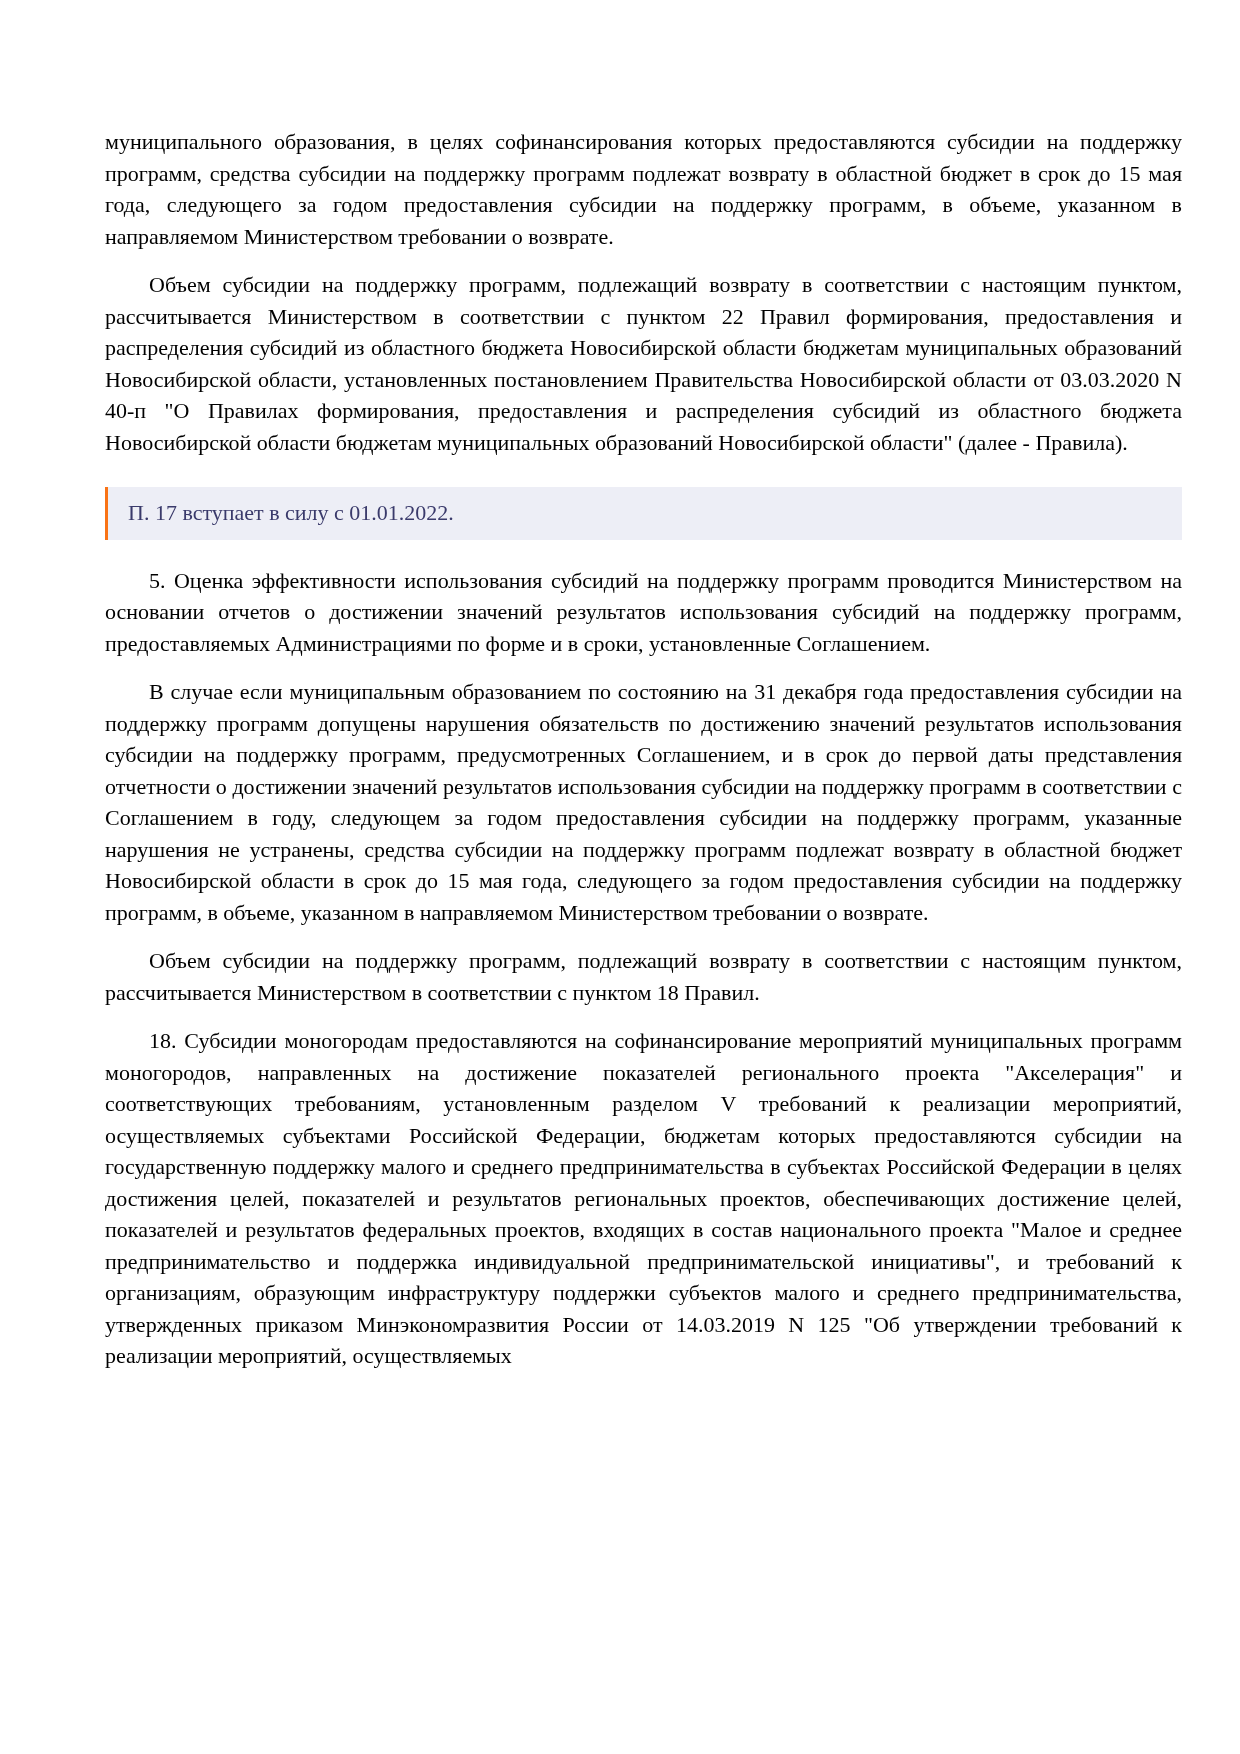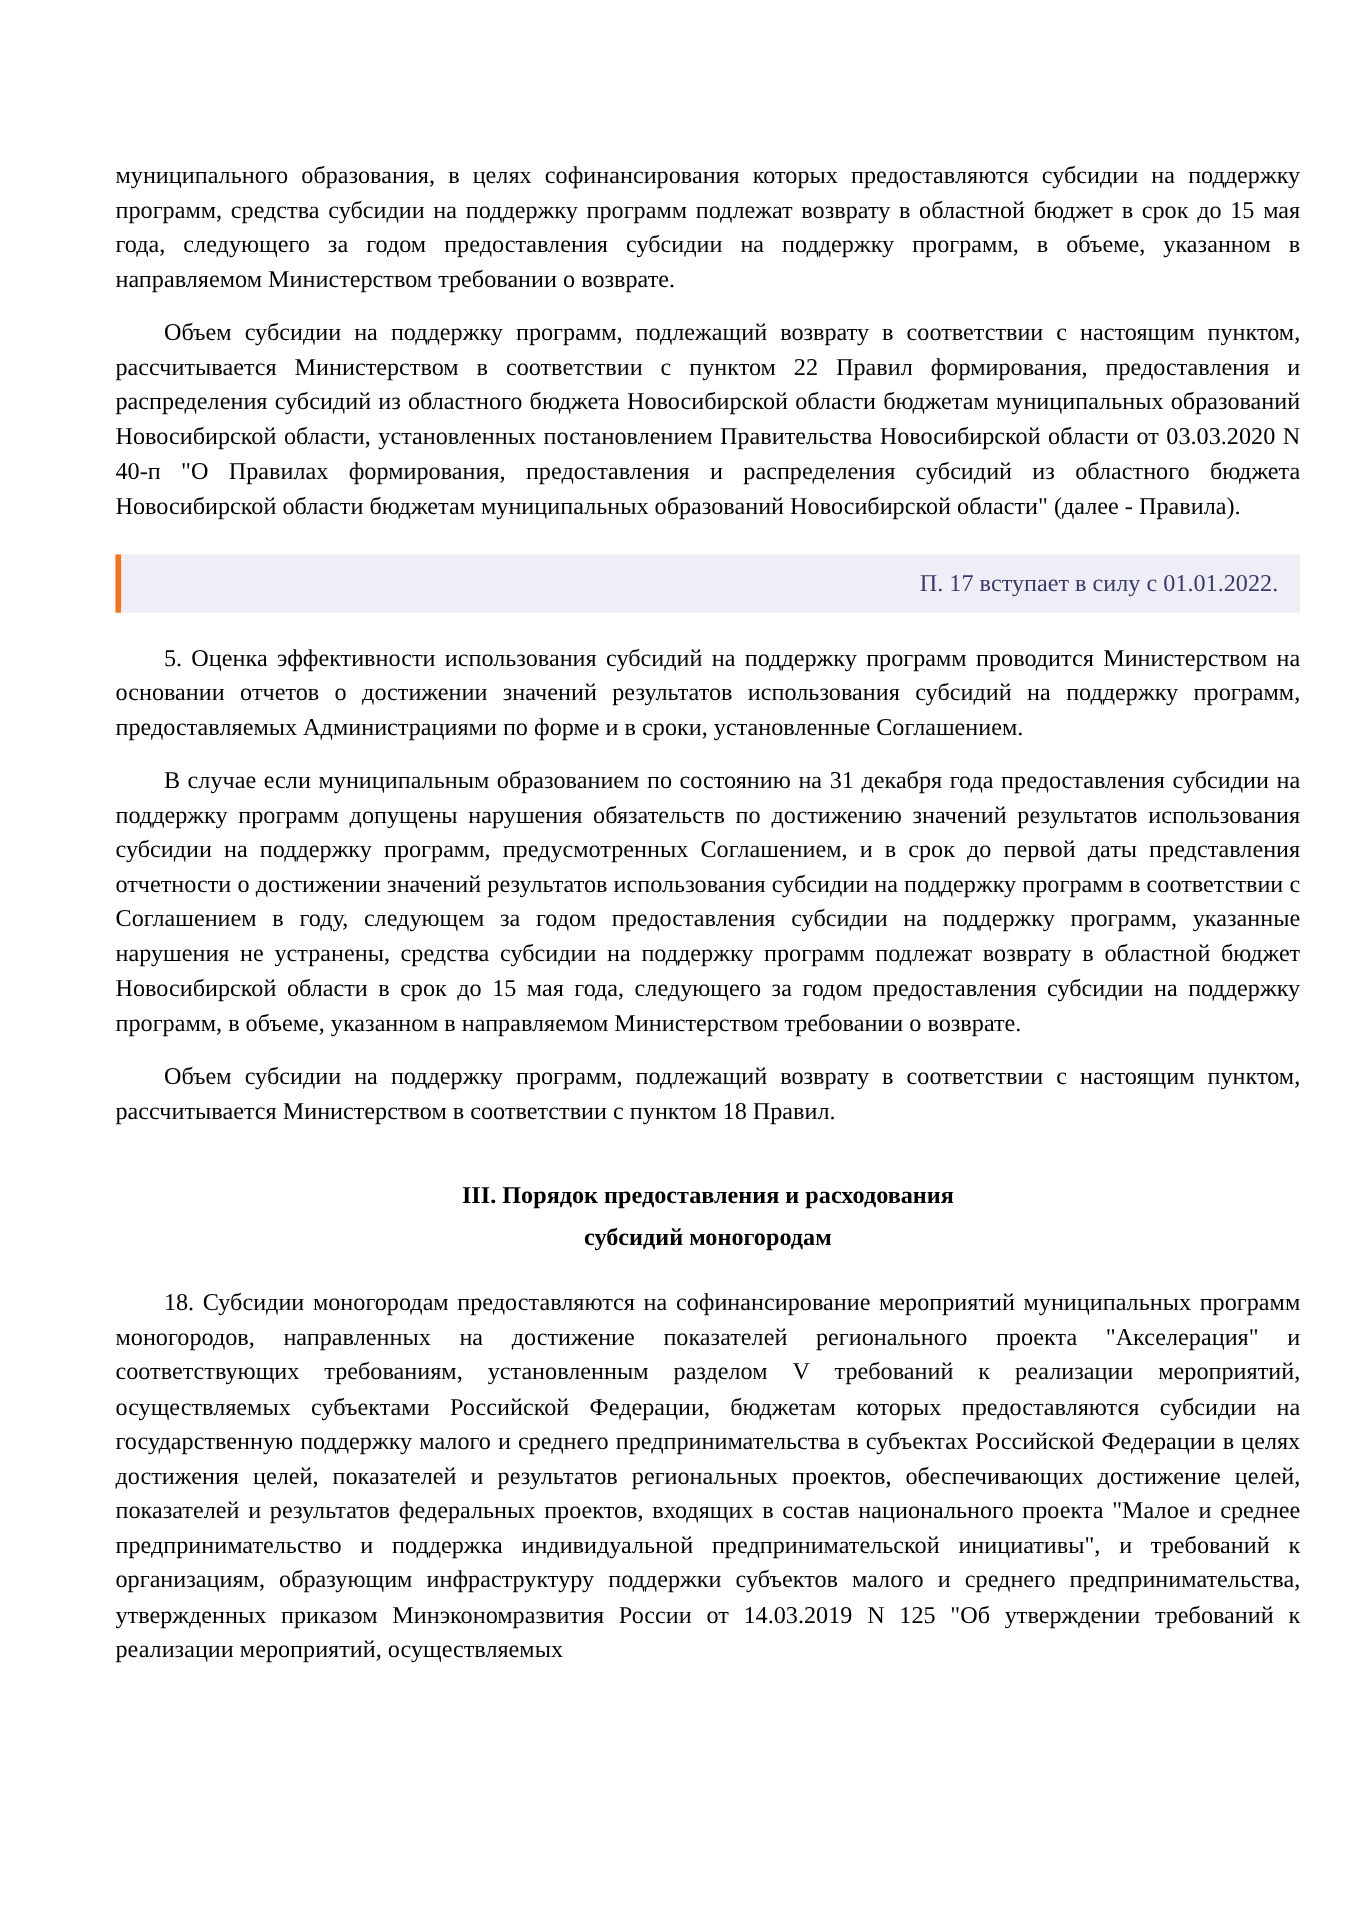--- a/index.html
+++ b/index.html
@@ -16,35 +16,35 @@
   }
   .page {
     box-sizing: border-box;
     width: 1240px;
     height: 1754px;
     padding: 126px 58px 40px 105px;
     font-size: 22px;
     line-height: 31.5px;
   }
   p.para {
-    margin: 17px 0 17px 0;
+    margin: 0 0 17px 0;
     text-align: justify;
     text-indent: 44px;
   }
   p.para.no-indent {
     text-indent: 0;
   }
   .note {
     box-sizing: border-box;
     margin: 29px 0 25px 0;
     background: #EDEEF6;
-    border-left: 5px solid #f97316;
+    border-left: 3px solid #f97316;
     padding: 10px 20px 11px 20px;
     color: #3A3A6B;
-    text-align: right;
+    text-align: left;
   }
   h2.heading {
     margin: 43px 0 24px 0;
     font-size: 22px;
     font-weight: bold;
     text-align: center;
     line-height: 38px;
   }
 </style>
 </head>
@@ -59,20 +59,16 @@
   <div class="note">
     <span>П. 17 вступает в силу с 01.01.2022.</span>
   </div>
 
   <p class="para">5. Оценка эффективности использования субсидий на поддержку программ проводится Министерством на основании отчетов о достижении значений результатов использования субсидий на поддержку программ, предоставляемых Администрациями по форме и в сроки, установленные Соглашением.</p>
 
   <p class="para">В случае если муниципальным образованием по состоянию на 31 декабря года предоставления субсидии на поддержку программ допущены нарушения обязательств по достижению значений результатов использования субсидии на поддержку программ, предусмотренных Соглашением, и в срок до первой даты представления отчетности о достижении значений результатов использования субсидии на поддержку программ в соответствии с Соглашением в году, следующем за годом предоставления субсидии на поддержку программ, указанные нарушения не устранены, средства субсидии на поддержку программ подлежат возврату в областной бюджет Новосибирской области в срок до 15 мая года, следующего за годом предоставления субсидии на поддержку программ, в объеме, указанном в направляемом Министерством требовании о возврате.</p>
 
   <p class="para">Объем субсидии на поддержку программ, подлежащий возврату в соответствии с настоящим пунктом, рассчитывается Министерством в соответствии с пунктом 18 Правил.</p>
 
-  <h2 class="heading">
-    <span>III. Порядок предоставления и расходования</span><br>
-    <span>субсидий моногородам</span>
-  </h2>
 
   <p class="para">18. Субсидии моногородам предоставляются на софинансирование мероприятий муниципальных программ моногородов, направленных на достижение показателей регионального проекта "Акселерация" и соответствующих требованиям, установленным разделом V требований к реализации мероприятий, осуществляемых субъектами Российской Федерации, бюджетам которых предоставляются субсидии на государственную поддержку малого и среднего предпринимательства в субъектах Российской Федерации в целях достижения целей, показателей и результатов региональных проектов, обеспечивающих достижение целей, показателей и результатов федеральных проектов, входящих в состав национального проекта "Малое и среднее предпринимательство и поддержка индивидуальной предпринимательской инициативы", и требований к организациям, образующим инфраструктуру поддержки субъектов малого и среднего предпринимательства, утвержденных приказом Минэкономразвития России от 14.03.2019 N 125 "Об утверждении требований к реализации мероприятий, осуществляемых</p>
 
 </div>
 
 </body></html>

